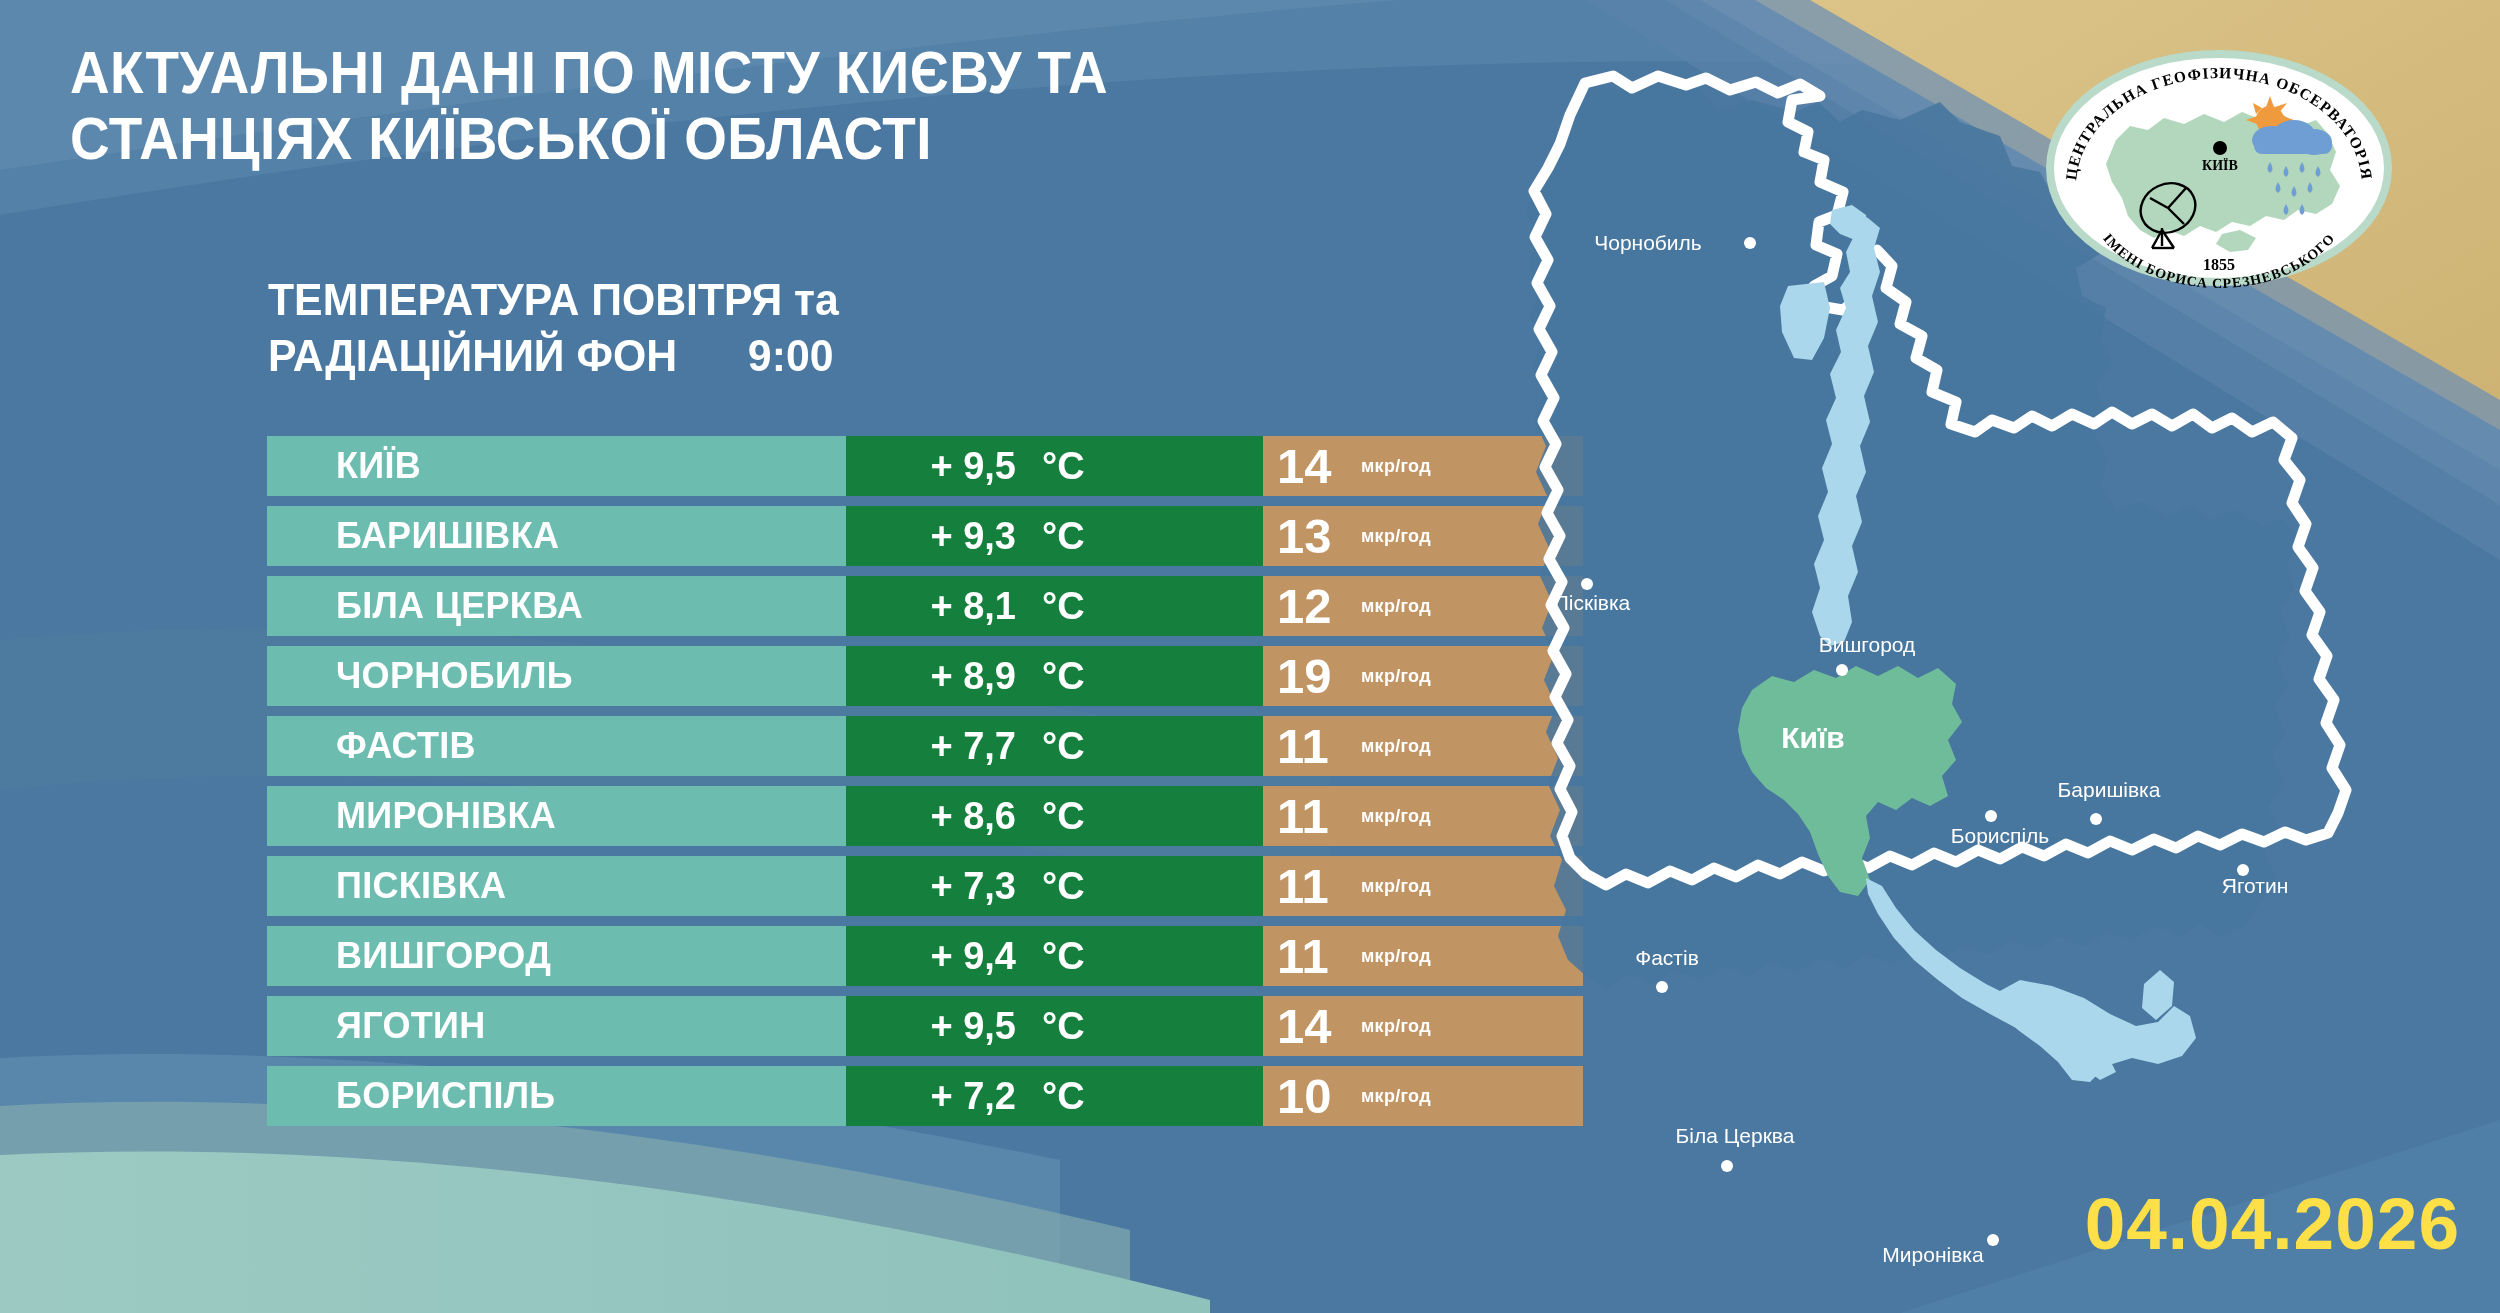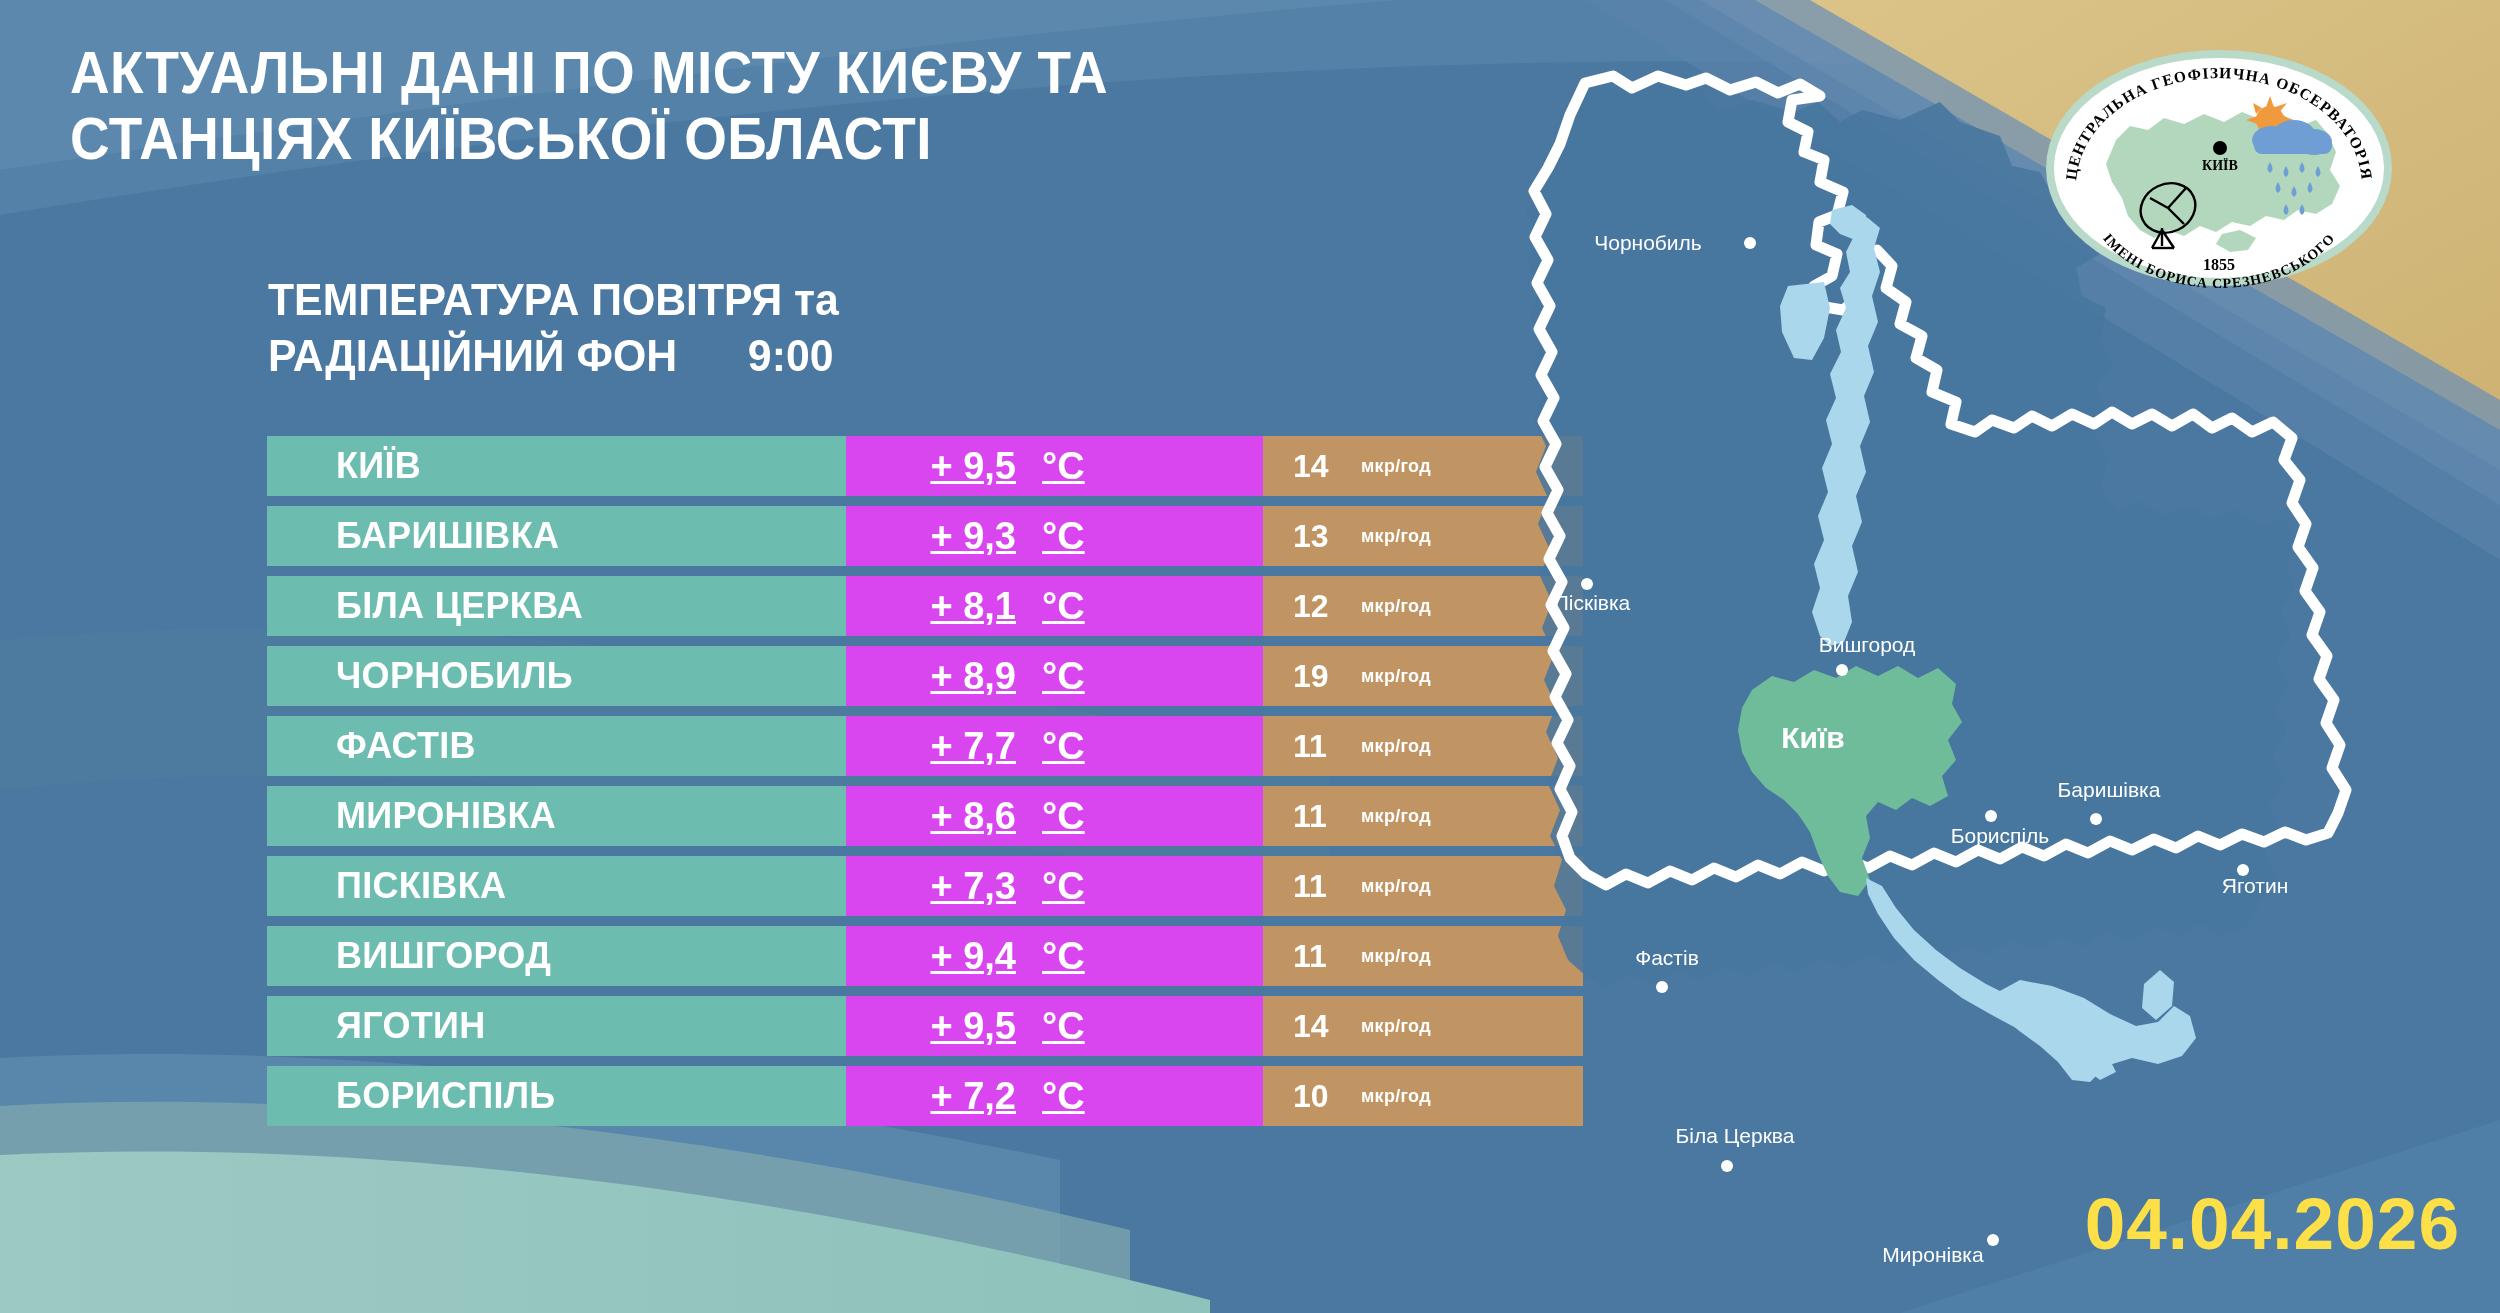--- a/index.html
+++ b/index.html
@@ -61,49 +61,48 @@
     align-items:center;
     color:#ffffff;
     font-weight:bold;
     font-size:36px;
     padding-left:69px;
     letter-spacing:0.3px;
     transform-origin:left center;
   }
   .cell-temp {
     flex:0 0 417px;
-    background:#d946ef;
+    background:#15803d;
     display:flex;
     align-items:center;
     justify-content:flex-start;
     color:#ffffff;
     font-weight:bold;
     font-size:38px;
-    text-decoration:underline;
   }
   .cell-temp .tval {
     width:170px;
     text-align:right;
   }
   .cell-temp .tunit {
     margin-left:26px;
   }
   .cell-rad {
     flex:0 0 320px;
     background:#c09463;
     display:flex;
     align-items:center;
     color:#ffffff;
     font-weight:bold;
   }
   .cell-rad .rval {
-    font-size:32px;
+    font-size:49px;
     width:74px;
     text-align:left;
-    padding-left:30px;
+    padding-left:14px;
   }
   .cell-rad .runit {
     font-size:18px;
     letter-spacing:0.3px;
     margin-left:24px;
   }
 
   
   .map-wrap {
     position:absolute;

